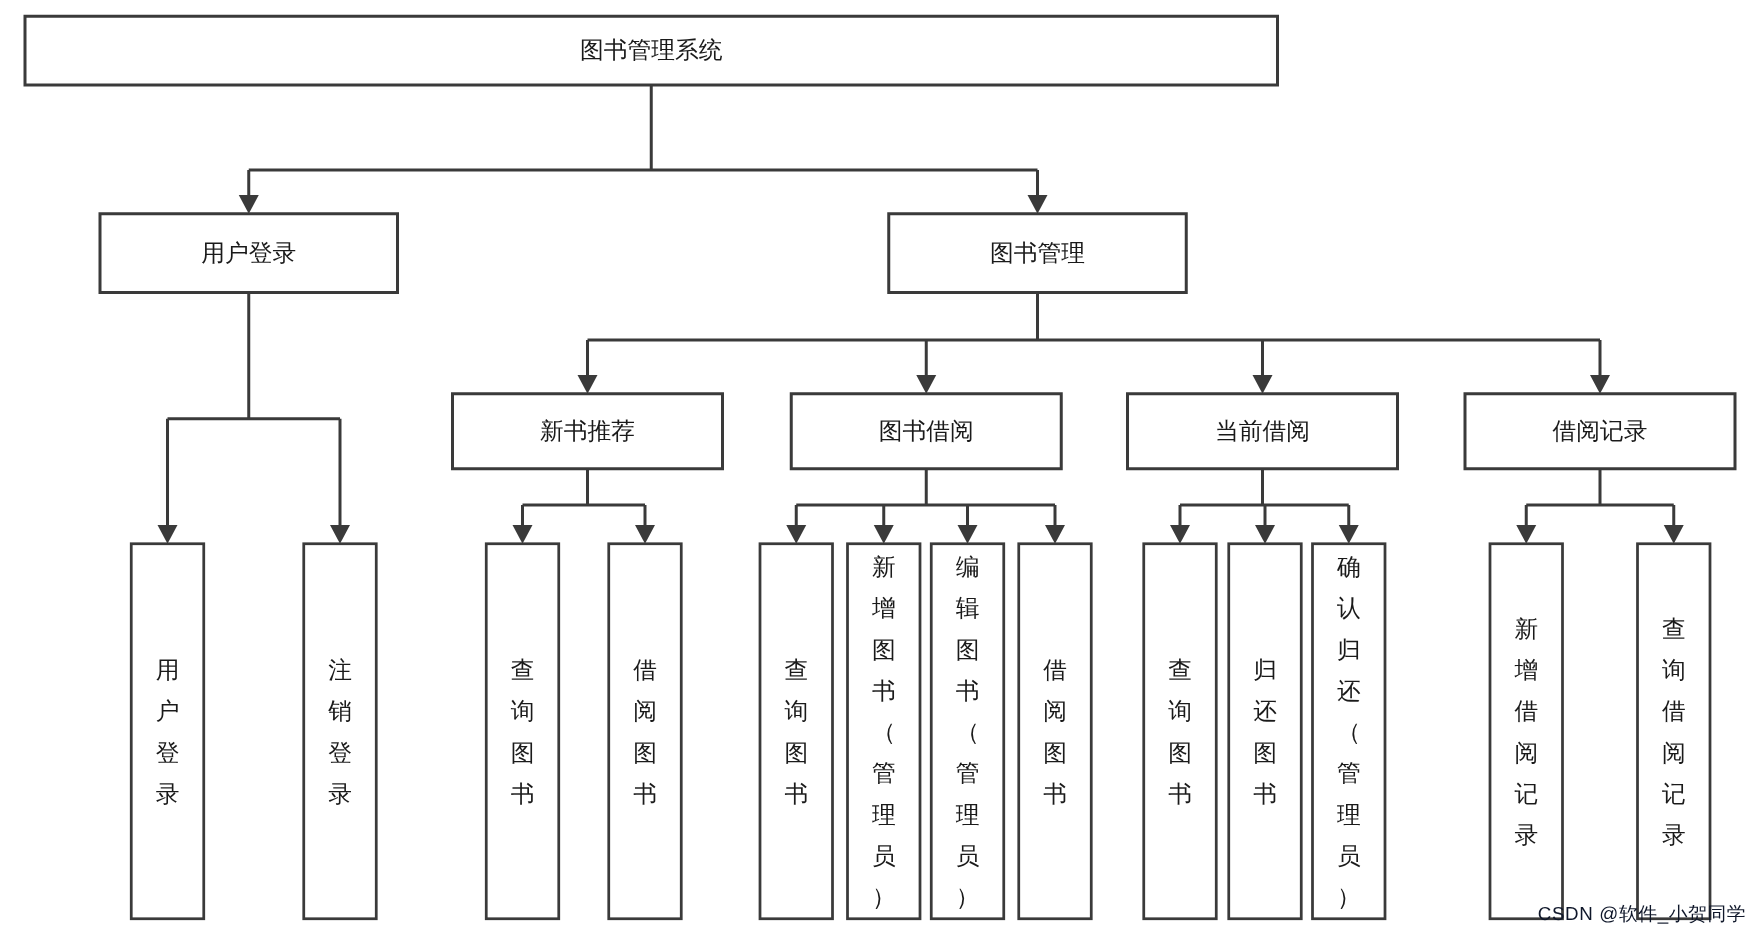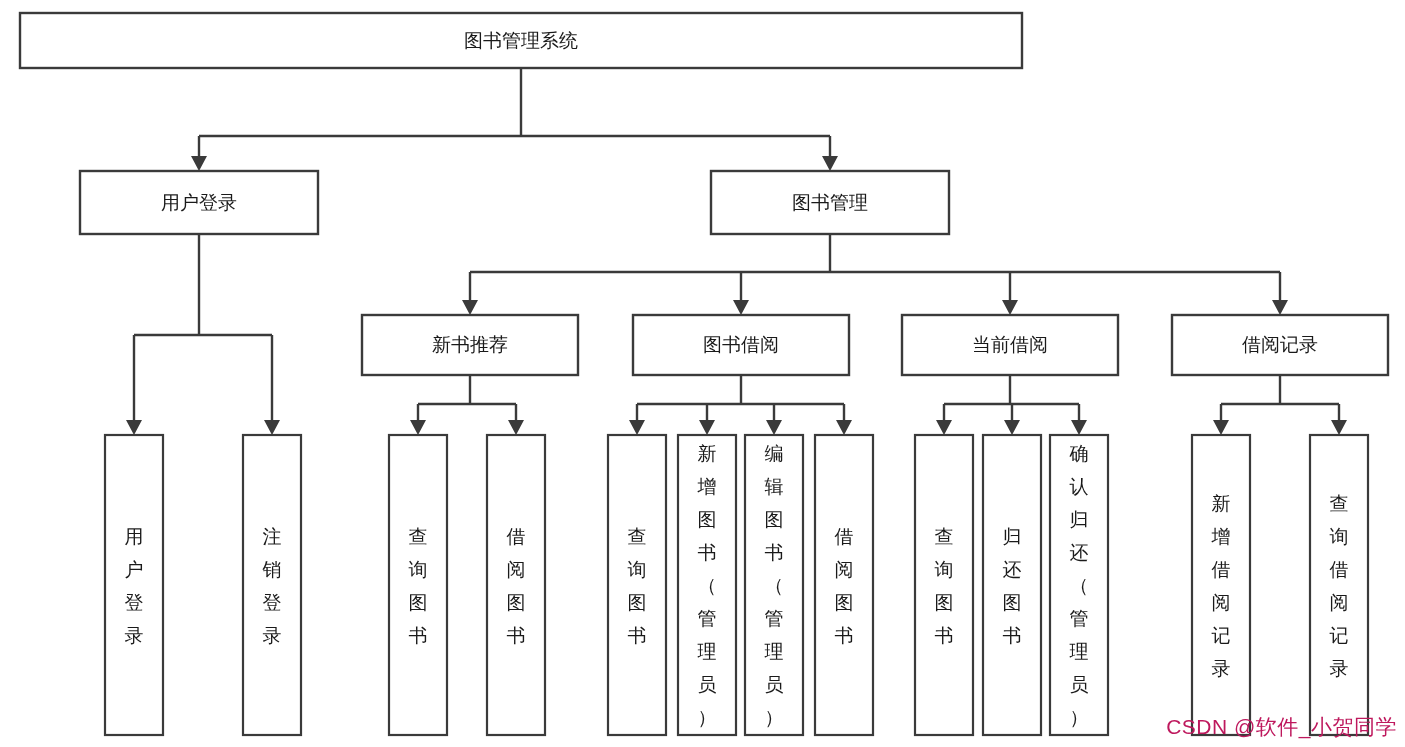--- a/index.html
+++ b/index.html
@@ -49,22 +49,22 @@
   }
   .arrow-head {
     fill: #3a3a3a;
     stroke: none;
   }
   .watermark {
     position: absolute;
     right: 8px;
     bottom: 6px;
     font-family: "Liberation Sans", "DejaVu Sans", sans-serif;
-    font-size: 21px;
-    color: #be185d;
+    font-size: 15px;
+    color: #0f172a;
     white-space: nowrap;
     user-select: none;
     letter-spacing: 0.5px;
   }
 </style>
 </head>
 <body>
 
 <div id="diagram-root">
 

